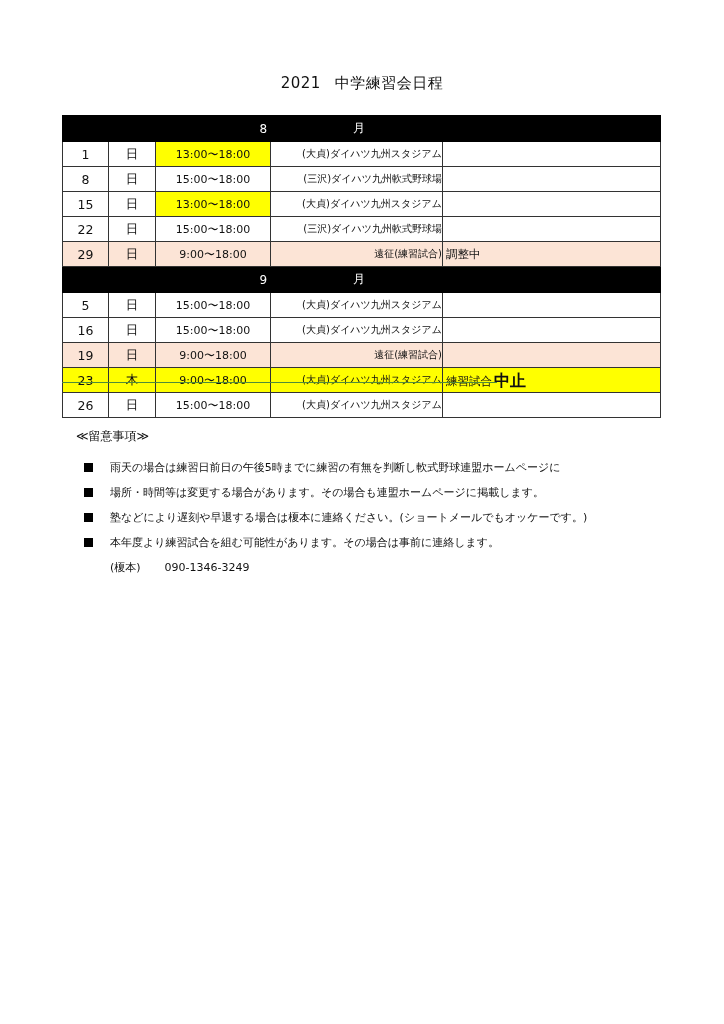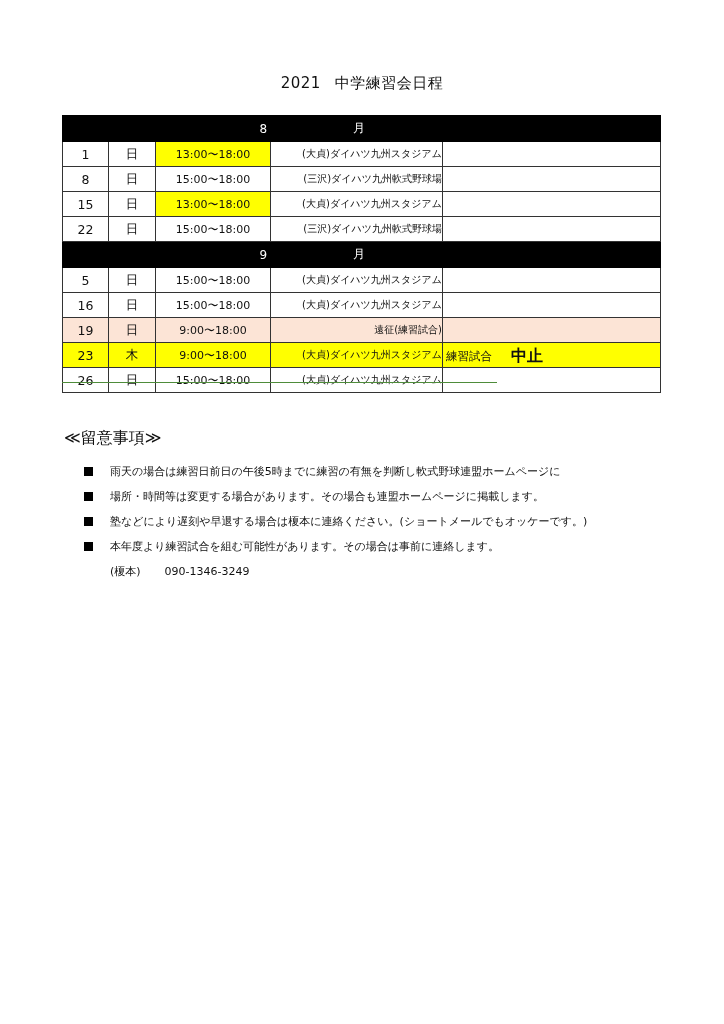--- a/index.html
+++ b/index.html
@@ -19,23 +19,23 @@
   .c-day { text-align: center; font-size: 12.5px; }
   .c-wd { text-align: center; font-size: 12.5px; }
   .c-time { text-align: center; font-size: 11px; }
   .c-place { text-align: right; padding-left: 3px !important; font-size: 10px; }
   .c-note { text-align: left; padding-left: 3px !important; font-size: 11.5px; position: relative; }
   tr.away td { background: #fce4d6; }
   tr.cancel td { background: #ffff00; }
   td.hl { background: #ffff00; }
   .strike-line { position: absolute; left: 62px; top: 382px; width: 435px; height: 1px;
                  background: #4e8c3a; }
-  .cancel-label { font-weight: bold; font-size: 16px; margin-left: 19px; position: relative; top: 1px; }
+  .cancel-label { font-weight: bold; font-size: 16px; margin-left: 2px; position: relative; top: 1px; }
   .notes { position: absolute; left: 64px; top: 428px; width: 620px; font-size: 11px; }
-  .notes .heading { font-size: 16px; margin-bottom: 10px; }
+  .notes .heading { font-size: 12px; margin-bottom: 10px; margin-left: 12px; }
   .note-item { position: relative; padding-left: 46px; line-height: 25px; }
   .bullet { position: absolute; left: 20px; top: 8px; width: 9px; height: 9px; background: #000; }
   .contact { padding-left: 46px; line-height: 25px; }
   .contact .num { margin-left: 24px; }
 </style>
 </head>
 <body>
 
 <div class="title">
   <span class="year">2021</span><span>中学練習会日程</span>
@@ -75,20 +75,27 @@
       <td class="c-time hl">13:00〜18:00</td>
       <td class="c-place">(大貞)ダイハツ九州スタジアム</td>
       <td class="c-note"></td>
     </tr>
     <tr>
       <td class="c-day">22</td>
       <td class="c-wd">日</td>
       <td class="c-time">15:00〜18:00</td>
       <td class="c-place">(三沢)ダイハツ九州軟式野球場</td>
       <td class="c-note"></td>
+    </tr>
+    <tr class="away">
+      <td class="c-day">29</td>
+      <td class="c-wd">日</td>
+      <td class="c-time">9:00〜18:00</td>
+      <td class="c-place">遠征(練習試合)</td>
+      <td class="c-note">調整中</td>
     </tr>
 
     <tr class="month">
       <td colspan="3" class="month-num">9</td>
       <td class="month-kanji">月</td>
       <td></td>
     </tr>
     <tr>
       <td class="c-day">5</td>
       <td class="c-wd">日</td>

